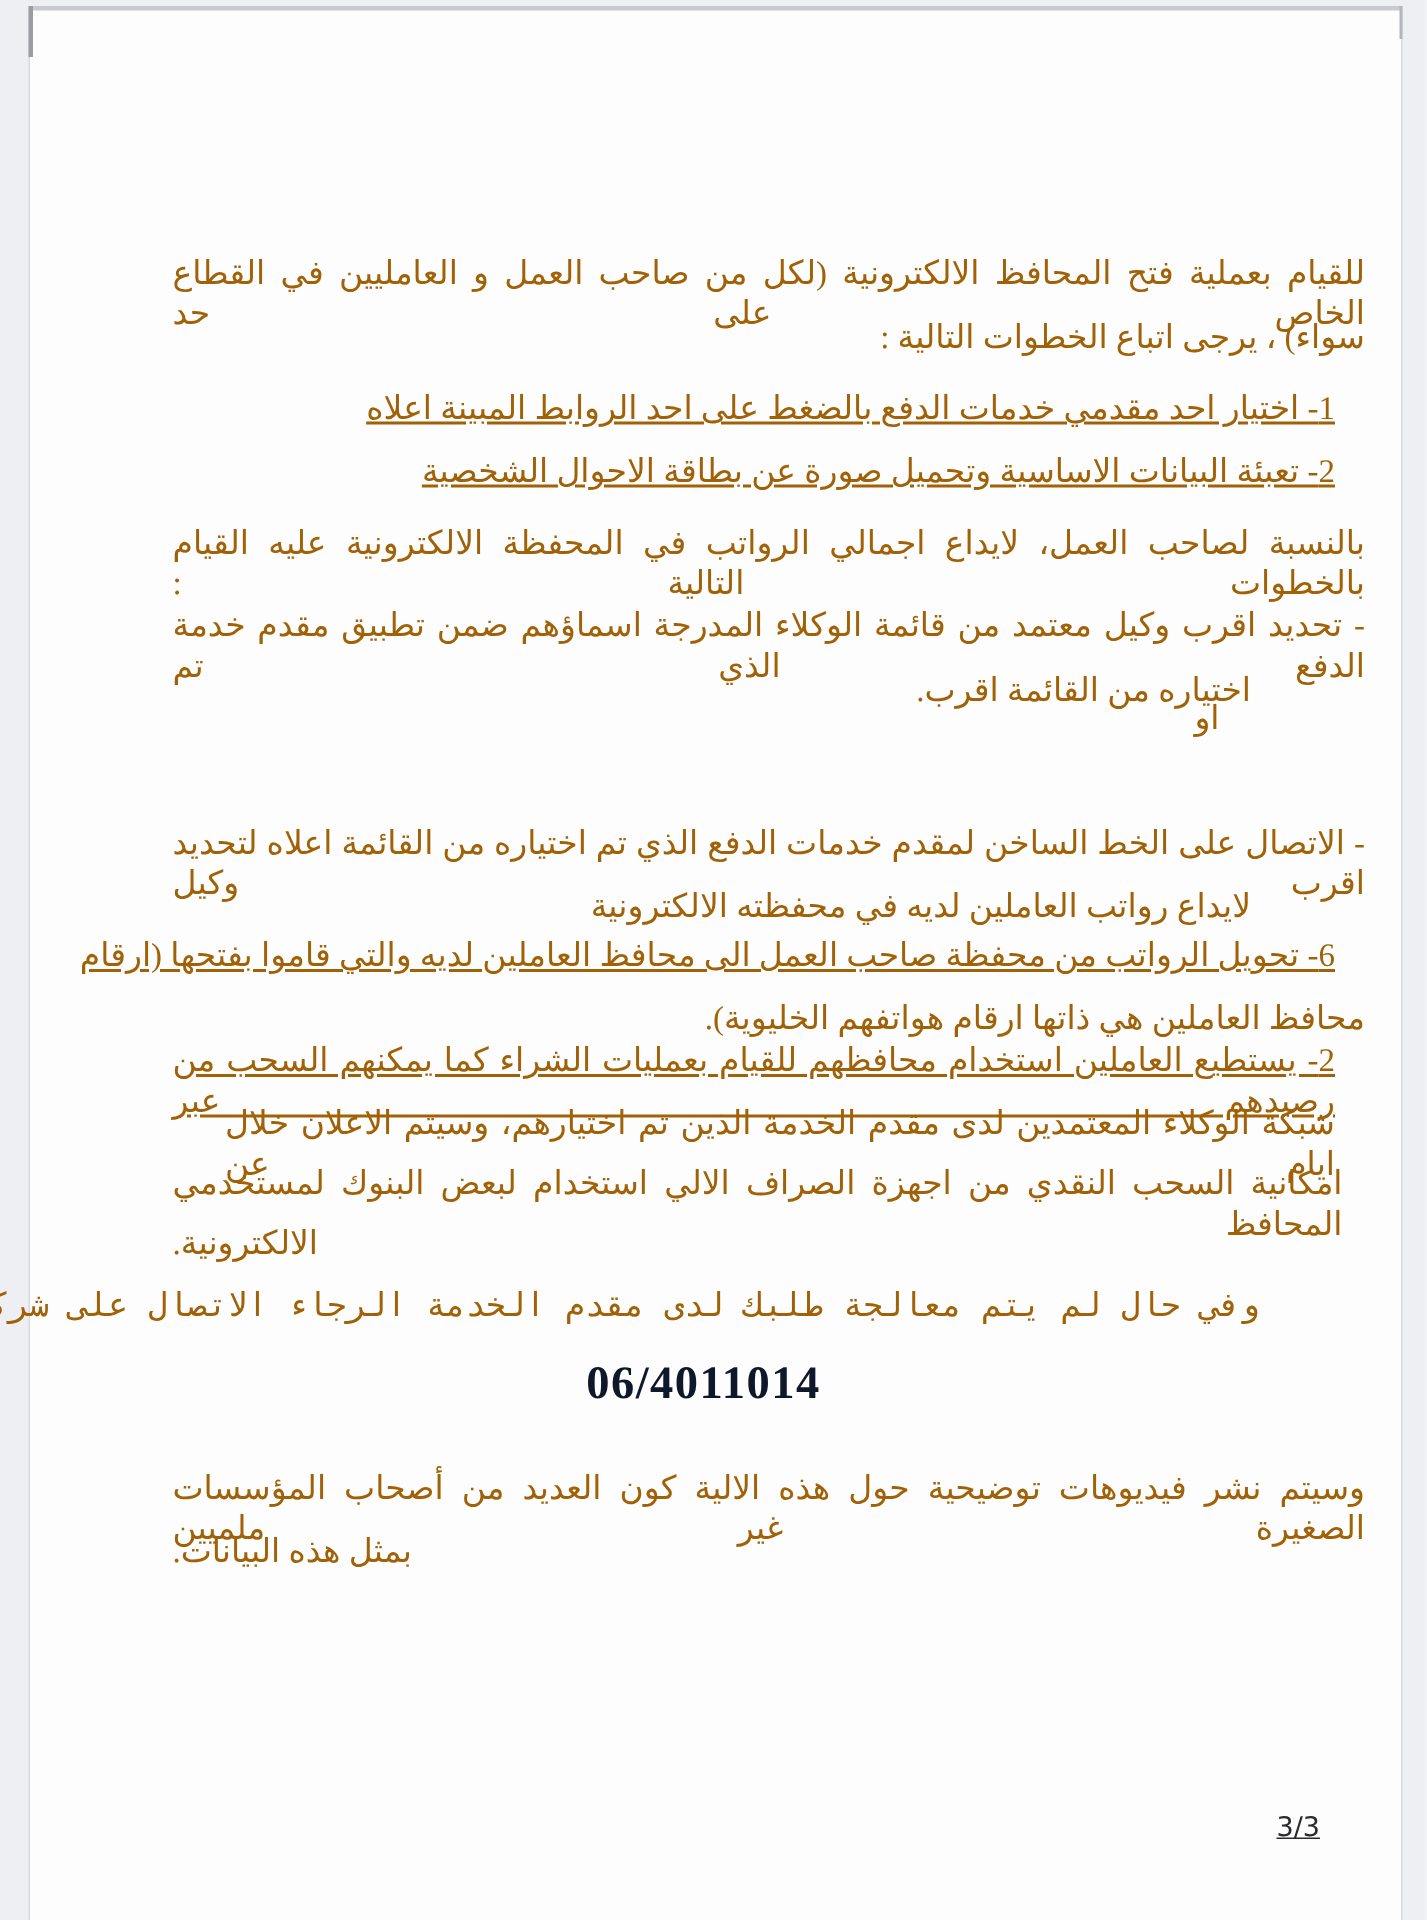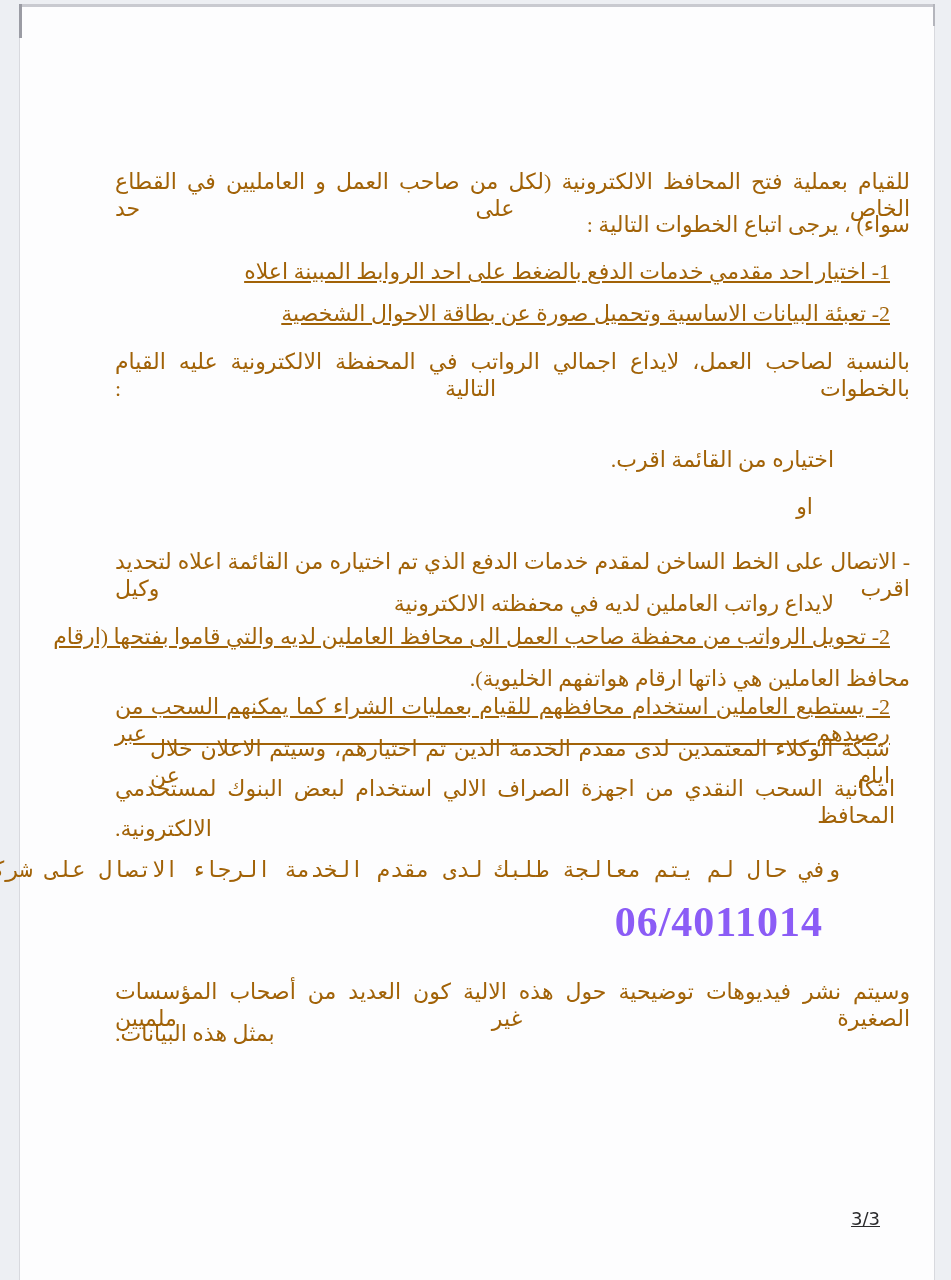--- a/index.html
+++ b/index.html
@@ -29,24 +29,24 @@
   .j{text-align:justify;text-align-last:justify;white-space:normal;}
   .r{text-align:right;}
   .l{text-align:left;}
   .ind20{padding-right:20px;text-decoration:underline;}
   .ind76{padding-right:76px;}
   .ind97{padding-right:97px;}
   .ind70{padding-right:70px;font-family:Liberation Mono, monospace;}
   .i4l2{padding-right:20px;padding-left:35px;}
   .i4l3{padding-right:15px;}
   .phone{
-    direction:ltr;text-align:right;padding-left:0;padding-right:0;
+    direction:ltr;text-align:center;padding-left:0;padding-right:0;
     font-family:"Liberation Serif","DejaVu Serif",serif;
-    font-weight:bold;font-size:42px;line-height:38px;letter-spacing:1px;
-    left:95px;right:111px;color:#8b5cf6;
+    font-weight:bold;font-size:31px;line-height:38px;letter-spacing:1px;
+    left:95px;right:111px;color:#0f172a;
   }
   .pageno{
     left:0;right:0;text-align:right;direction:ltr;
     font-family:"DejaVu Sans","Liberation Sans",sans-serif;
     font-size:18px;line-height:22px;color:#2a2a2c;
     padding-right:54px;box-sizing:border-box;text-decoration:underline;
   }
 </style>
 </head>
 <body>
@@ -57,28 +57,29 @@
     <div class="corner tr"></div>
 
     <div class="ln j" style="top:161px">للقيام بعملية فتح المحافظ الالكترونية (لكل من صاحب العمل و العامليين في القطاع الخاص على حد</div>
     <div class="ln r" style="top:204px">سواء) ، يرجى اتباع الخطوات التالية :</div>
 
     <div class="ln r ind20" style="top:251px">1- اختيار احد مقدمي خدمات الدفع بالضغط على احد الروابط المبينة اعلاه</div>
     <div class="ln r ind20" style="top:293px">2- تعبئة البيانات الاساسية وتحميل صورة عن بطاقة الاحوال الشخصية</div>
 
     <div class="ln j" style="top:341px">بالنسبة لصاحب العمل، لايداع اجمالي الرواتب في المحفظة الالكترونية عليه القيام بالخطوات التالية :</div>
 
+    <div class="ln j" style="top:396px">- تحديد اقرب وكيل معتمد من قائمة الوكلاء المدرجة اسماؤهم ضمن تطبيق مقدم خدمة الدفع  الذي تم</div>
     <div class="ln r ind76" style="top:439px">اختياره من القائمة اقرب.</div>
 
-    <div class="ln r ind97" style="top:486px">او</div>
+    <div class="ln r ind97" style="top:458px">او</div>
 
     <div class="ln j" style="top:541px">- الاتصال على الخط الساخن لمقدم خدمات الدفع الذي تم اختياره من القائمة اعلاه لتحديد اقرب وكيل</div>
     <div class="ln r ind76" style="top:583px">لايداع رواتب العاملين لديه في محفظته الالكترونية</div>
 
-    <div class="ln r ind20" style="top:616px">2- تحويل الرواتب من محفظة صاحب العمل الى محافظ العاملين لديه والتي قاموا بفتحها (ارقام</div>
+    <div class="ln r ind20" style="top:616px">6- تحويل الرواتب من محفظة صاحب العمل الى محافظ العاملين لديه والتي قاموا بفتحها (ارقام</div>
     <div class="ln r" style="top:658px">محافظ العاملين هي ذاتها ارقام هواتفهم الخليوية).</div>
 
     <div class="ln j ind20" style="top:686px">2- يستطيع العاملين استخدام محافظهم للقيام بعمليات الشراء كما يمكنهم السحب من رصيدهم عبر</div>
     <div class="ln j i4l2" style="top:728px">شبكة الوكلاء المعتمدين لدى مقدم الخدمة  الذين تم اختيارهم، وسيتم الاعلان خلال ايام عن</div>
     <div class="ln j i4l3" style="top:768px">امكانية السحب النقدي من اجهزة الصراف الالي استخدام لبعض البنوك لمستخدمي المحافظ</div>
     <div class="ln l" style="top:808px">الالكترونية.</div>
 
     <div class="ln r ind70" style="top:851px">وفي حال لم يتم معالجة طلبك لدى مقدم الخدمة الرجاء الاتصال على شركة جوباك الاردن:</div>
 
     <div class="ln phone" style="top:896px">06/4011014</div>

